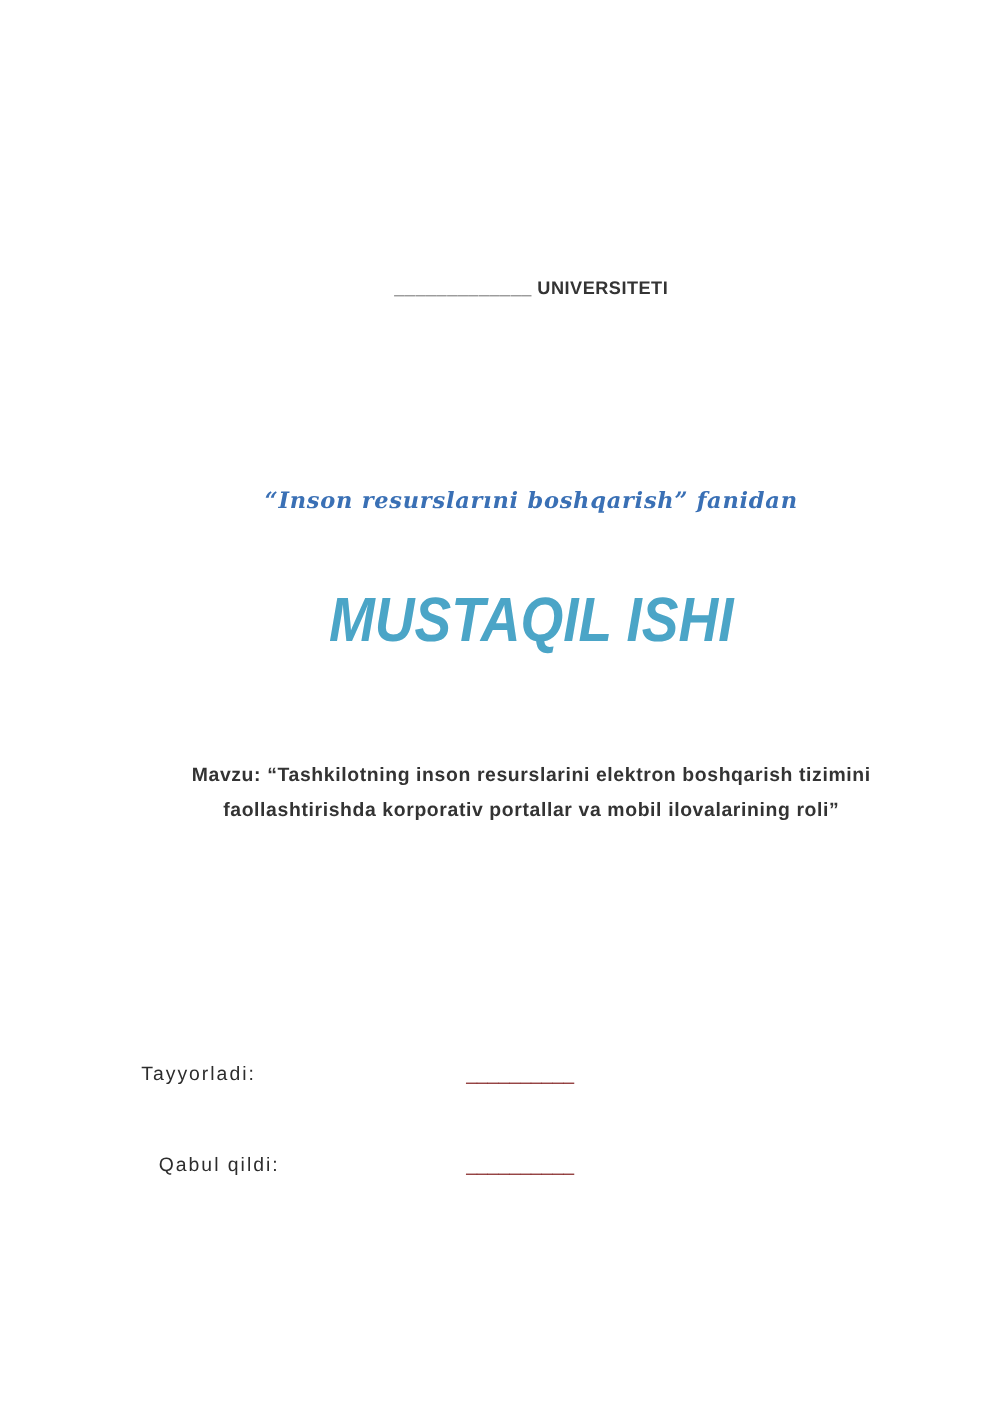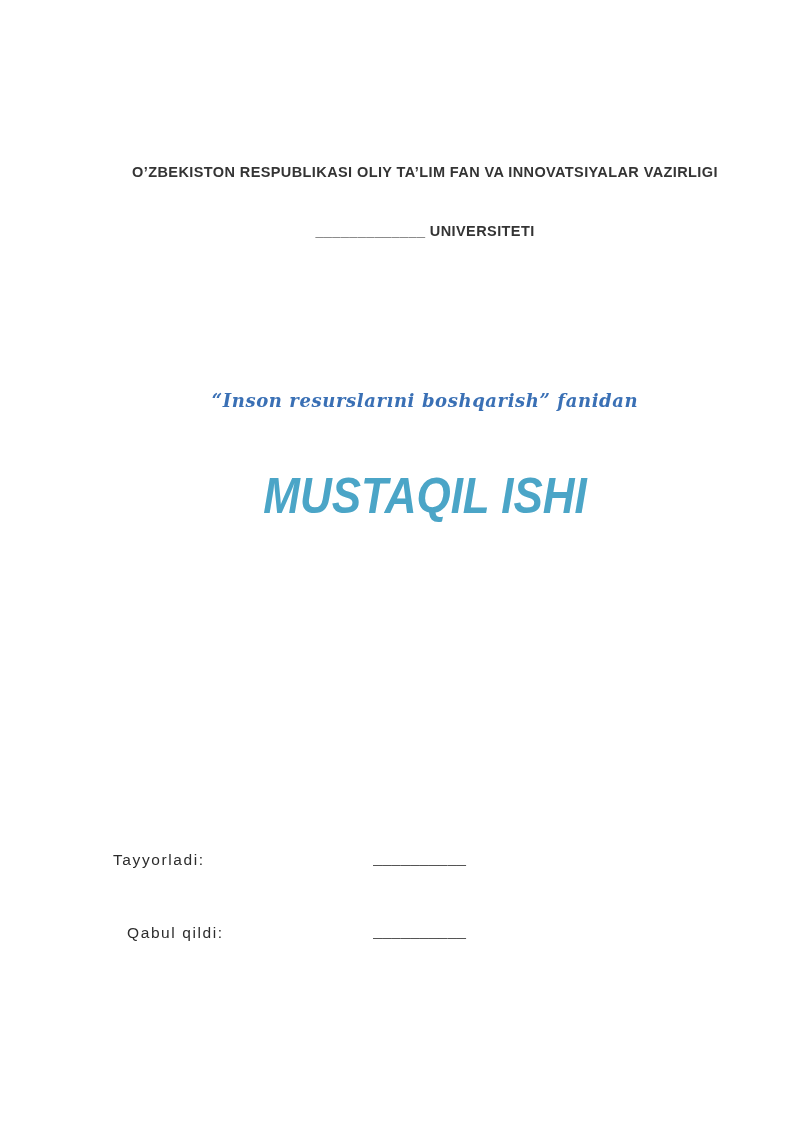--- a/index.html
+++ b/index.html
@@ -85,37 +85,39 @@
     position: absolute;
     white-space: nowrap;
   }
   .sign-label-1 { left: 113px; }
   .sign-label-2 { left: 127px; }
   .sign-blank {
     position: absolute;
     left: 373px;
     white-space: nowrap;
     letter-spacing: 0;
-    color: #000000;
-    font-family: Liberation Mono, monospace;
+    color: #7f1d1d;
   }
 </style>
 </head>
 <body>
 
 <div class="page">
 
-  <div class="line ministry">O’ZBEKISTON RESPUBLIKASI OLIY TA’LIM FAN VA INNOVATSIYALAR VAZIRLIGI</div>
 
   <div class="line university">_____________ UNIVERSITETI</div>
 
   <div class="line subject" style="color: rgb(58, 112, 181);">“Inson resurslarıni boshqarish” fanidan</div>
 
   <div class="line main-title" style="color: rgb(75, 165, 199);">MUSTAQIL ISHI</div>
 
+  <div class="line topic">
+    <div>Mavzu: “Tashkilotning inson resurslarini elektron boshqarish tizimini</div>
+    <div>faollashtirishda korporativ portallar va mobil ilovalarining roli”</div>
+  </div>
 
   <div class="sign-row sign-row-1">
     <span class="sign-label sign-label-1">Tayyorladi:</span>
     <span class="sign-blank">__________</span>
   </div>
 
   <div class="sign-row sign-row-2">
     <span class="sign-label sign-label-2">Qabul qildi:</span>
     <span class="sign-blank">__________</span>
   </div>

